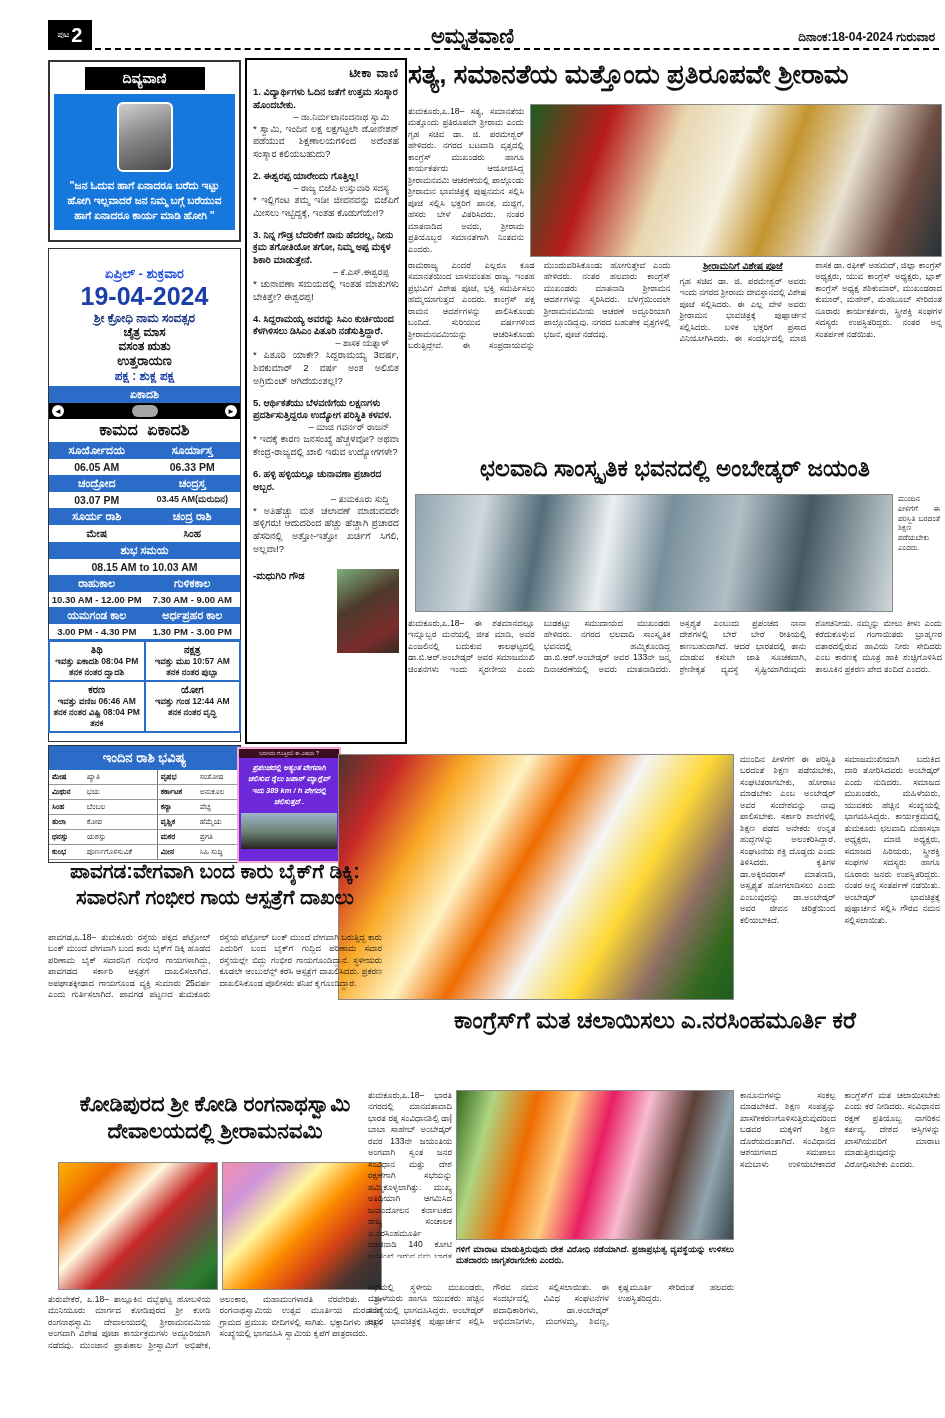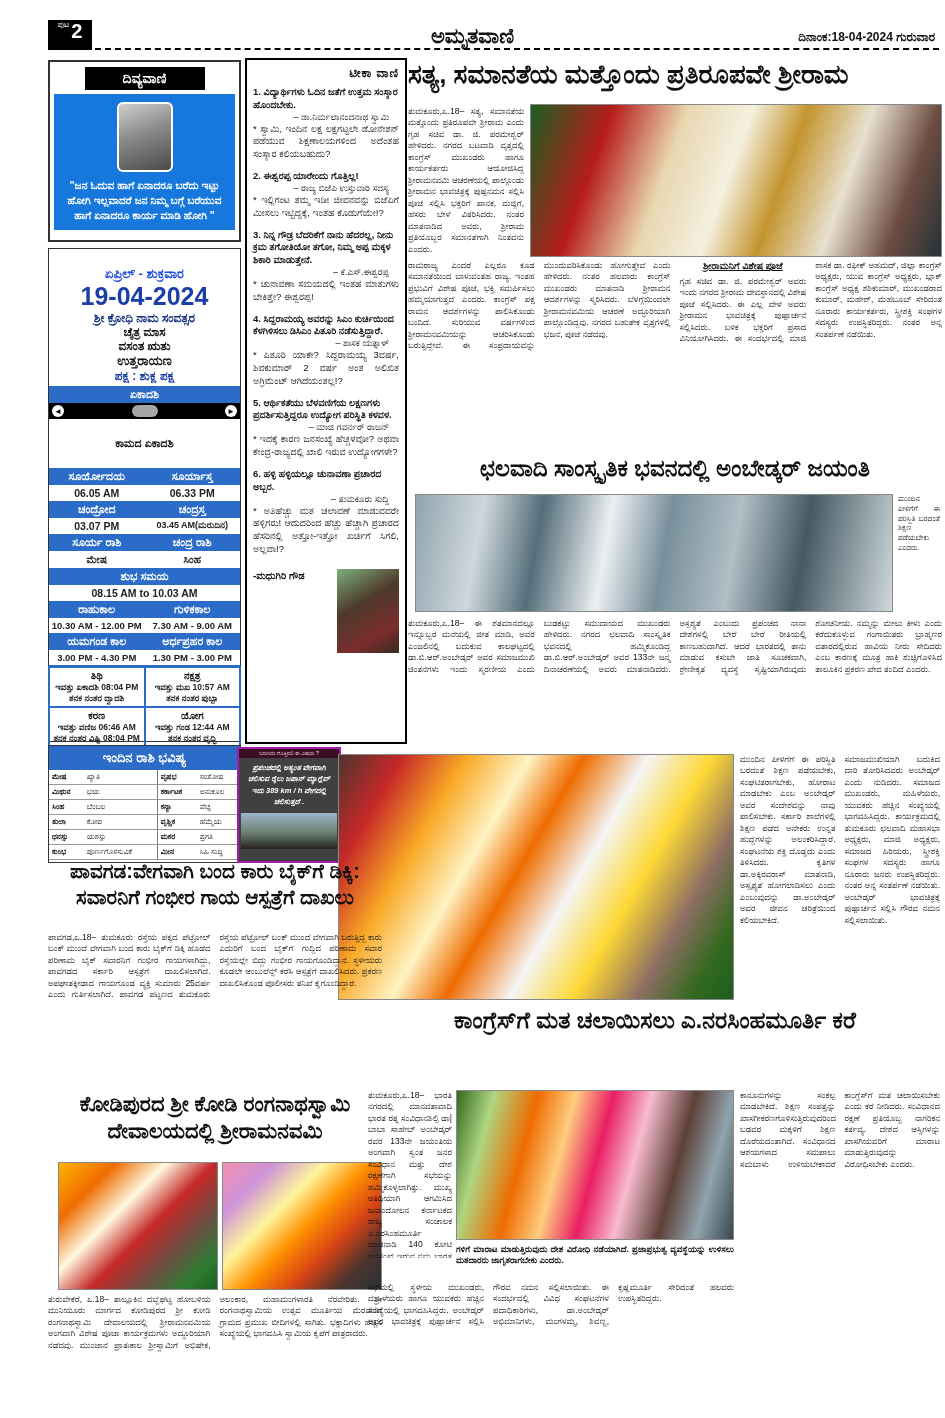--- a/index.html
+++ b/index.html
@@ -5,21 +5,21 @@
   html,body{margin:0;padding:0;background:#e8e8e8;}
   #page{position:relative;width:945px;height:1418px;background:#ffffff;
         font-family:"Liberation Sans",sans-serif;color:#111;overflow:hidden;}
   .abs{position:absolute;}
   .b{font-weight:bold;}
   .ctr{text-align:center;}
   .just{text-align:justify;}
   .small{font-size:8.5px;line-height:1.35;}
   .tiny{font-size:7.5px;line-height:1.3;}
   
-  .pagebox{background:#000;color:#fff;display:flex;justify-content:center;gap:2px;}
+  .pagebox{background:#000;color:#fff;display:flex;align-items:center;justify-content:center;gap:2px;}
   .dashrule{border-top:2px dashed #000;}
   
   .frame{border:2px solid #333;background:#fff;box-sizing:border-box;}
   .dv-title{background:#000;color:#fff;font-weight:bold;text-align:center;
             width:120px;margin:5px auto 4px;padding:3px 0;font-size:14px;}
   .dv-blue{background:#1677dd;color:#fff;margin:0 4px 4px;padding:6px 4px;text-align:center;}
   .avatar{width:52px;height:66px;margin:2px auto 6px;border-radius:6px;border:2px solid #fff;
           background:linear-gradient(160deg,#cfcfcf 0%,#8a8a8a 45%,#4a4a4a 100%);}
   .bluebar{background:#2a6cc8;color:#fff;font-weight:bold;text-align:center;font-size:11px;padding:2px 0;}
   .split{display:flex;}
@@ -40,21 +40,21 @@
   .tv{border:2px solid #000;box-sizing:border-box;padding:5px 6px;}
   .tv-title{font-size:12px;font-weight:bold;text-align:right;letter-spacing:1px;margin:1px 0 6px;}
   .tv-item{margin-bottom:9px;}
   .tv-s{font-weight:bold;font-size:9.5px;line-height:1.35;}
   .tv-a{font-weight:normal;font-size:9px;text-align:right;padding-right:10px;}
   .tv-c{font-size:9.5px;line-height:1.35;}
   .tv-sign{font-weight:bold;font-size:10px;margin-top:14px;}
   .tv-photo{float:right;width:62px;height:84px;margin:4px 0 0 4px;
             background:linear-gradient(150deg,#7fae7f 0%,#4d3a2a 40%,#7a2d2d 75%,#3a2a20 100%);}
   
-  .fact{border:2px solid #a21caf;box-sizing:border-box;background:#404040;}
+  .fact{border:2px solid #f9a8d4;box-sizing:border-box;background:#6d28d9;}
   .fact-h{background:#3a0d22;color:#ffd9ea;font-size:5.5px;text-align:center;padding:1px;}
   .fact-b{color:#fff;font-weight:bold;font-size:7.5px;text-align:center;padding:4px 3px;line-height:1.5;font-style:italic;}
   .fact-photo{height:36px;margin:2px;background:linear-gradient(180deg,#9db6c9 0%,#6b7f72 55%,#26231d 100%);}
   
   .h1{font-size:26px;font-weight:bold;line-height:1.1;}
   .h2{font-size:23px;font-weight:bold;line-height:1.25;}
   .h3{font-size:20px;font-weight:bold;line-height:1.3;}
   .photo{box-sizing:border-box;border:1px solid #888;}
   .subhead{font-weight:bold;text-decoration:underline;text-align:center;font-size:9.5px;margin:3px 0;}
   .cols2{column-count:2;column-gap:9px;}
@@ -89,21 +89,21 @@
     <div class="ctr b" style="font-size:12px;">ಚೈತ್ರ ಮಾಸ</div>
     <div class="ctr b" style="font-size:12px;">ವಸಂತ ಋತು</div>
     <div class="ctr b" style="font-size:13px;">ಉತ್ತರಾಯಣ</div>
     <div class="ctr b" style="font-size:12px;color:#1b3faa;margin-bottom:3px;">ಪಕ್ಷ : ಶುಕ್ಲ ಪಕ್ಷ</div>
     <div class="bluebar">ಏಕಾದಶಿ</div>
     <div class="navstrip">
       <div class="navbtn">◄</div>
       <div class="navlogo"></div>
       <div class="navbtn">►</div>
     </div>
-    <div class="ctr b" style="font-size:11px;padding:18px 0;">ಕಾಮದ ಏಕಾದಶಿ</div>
+    <div class="ctr b" style="font-size:16px;padding:2px 0;font-family:Liberation Mono, monospace;">ಕಾಮದ ಏಕಾದಶಿ</div>
 
     <div class="bluebar split">
       <div>ಸೂರ್ಯೋದಯ</div>
       <div>ಸೂರ್ಯಾಸ್ತ</div>
     </div>
     <div class="split">
       <div class="pval">06.05 AM</div>
       <div class="pval">06.33 PM</div>
     </div>
 

